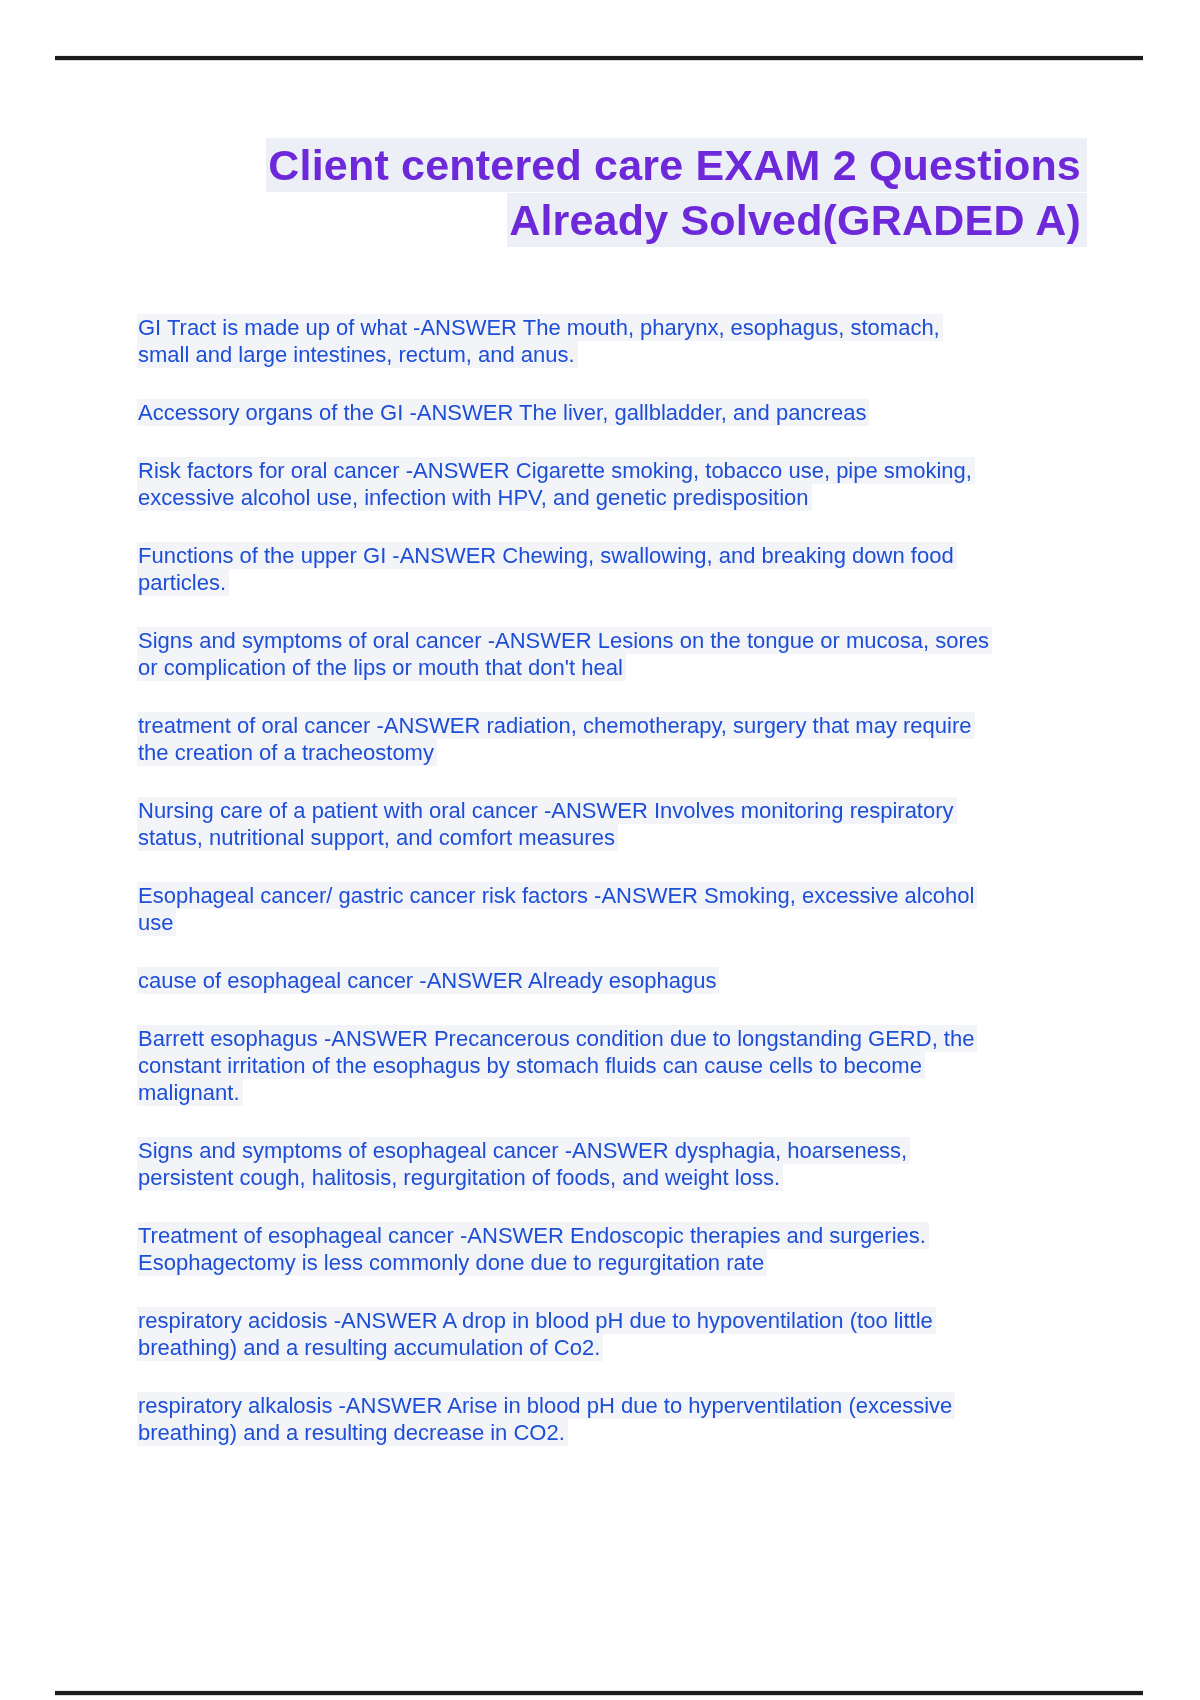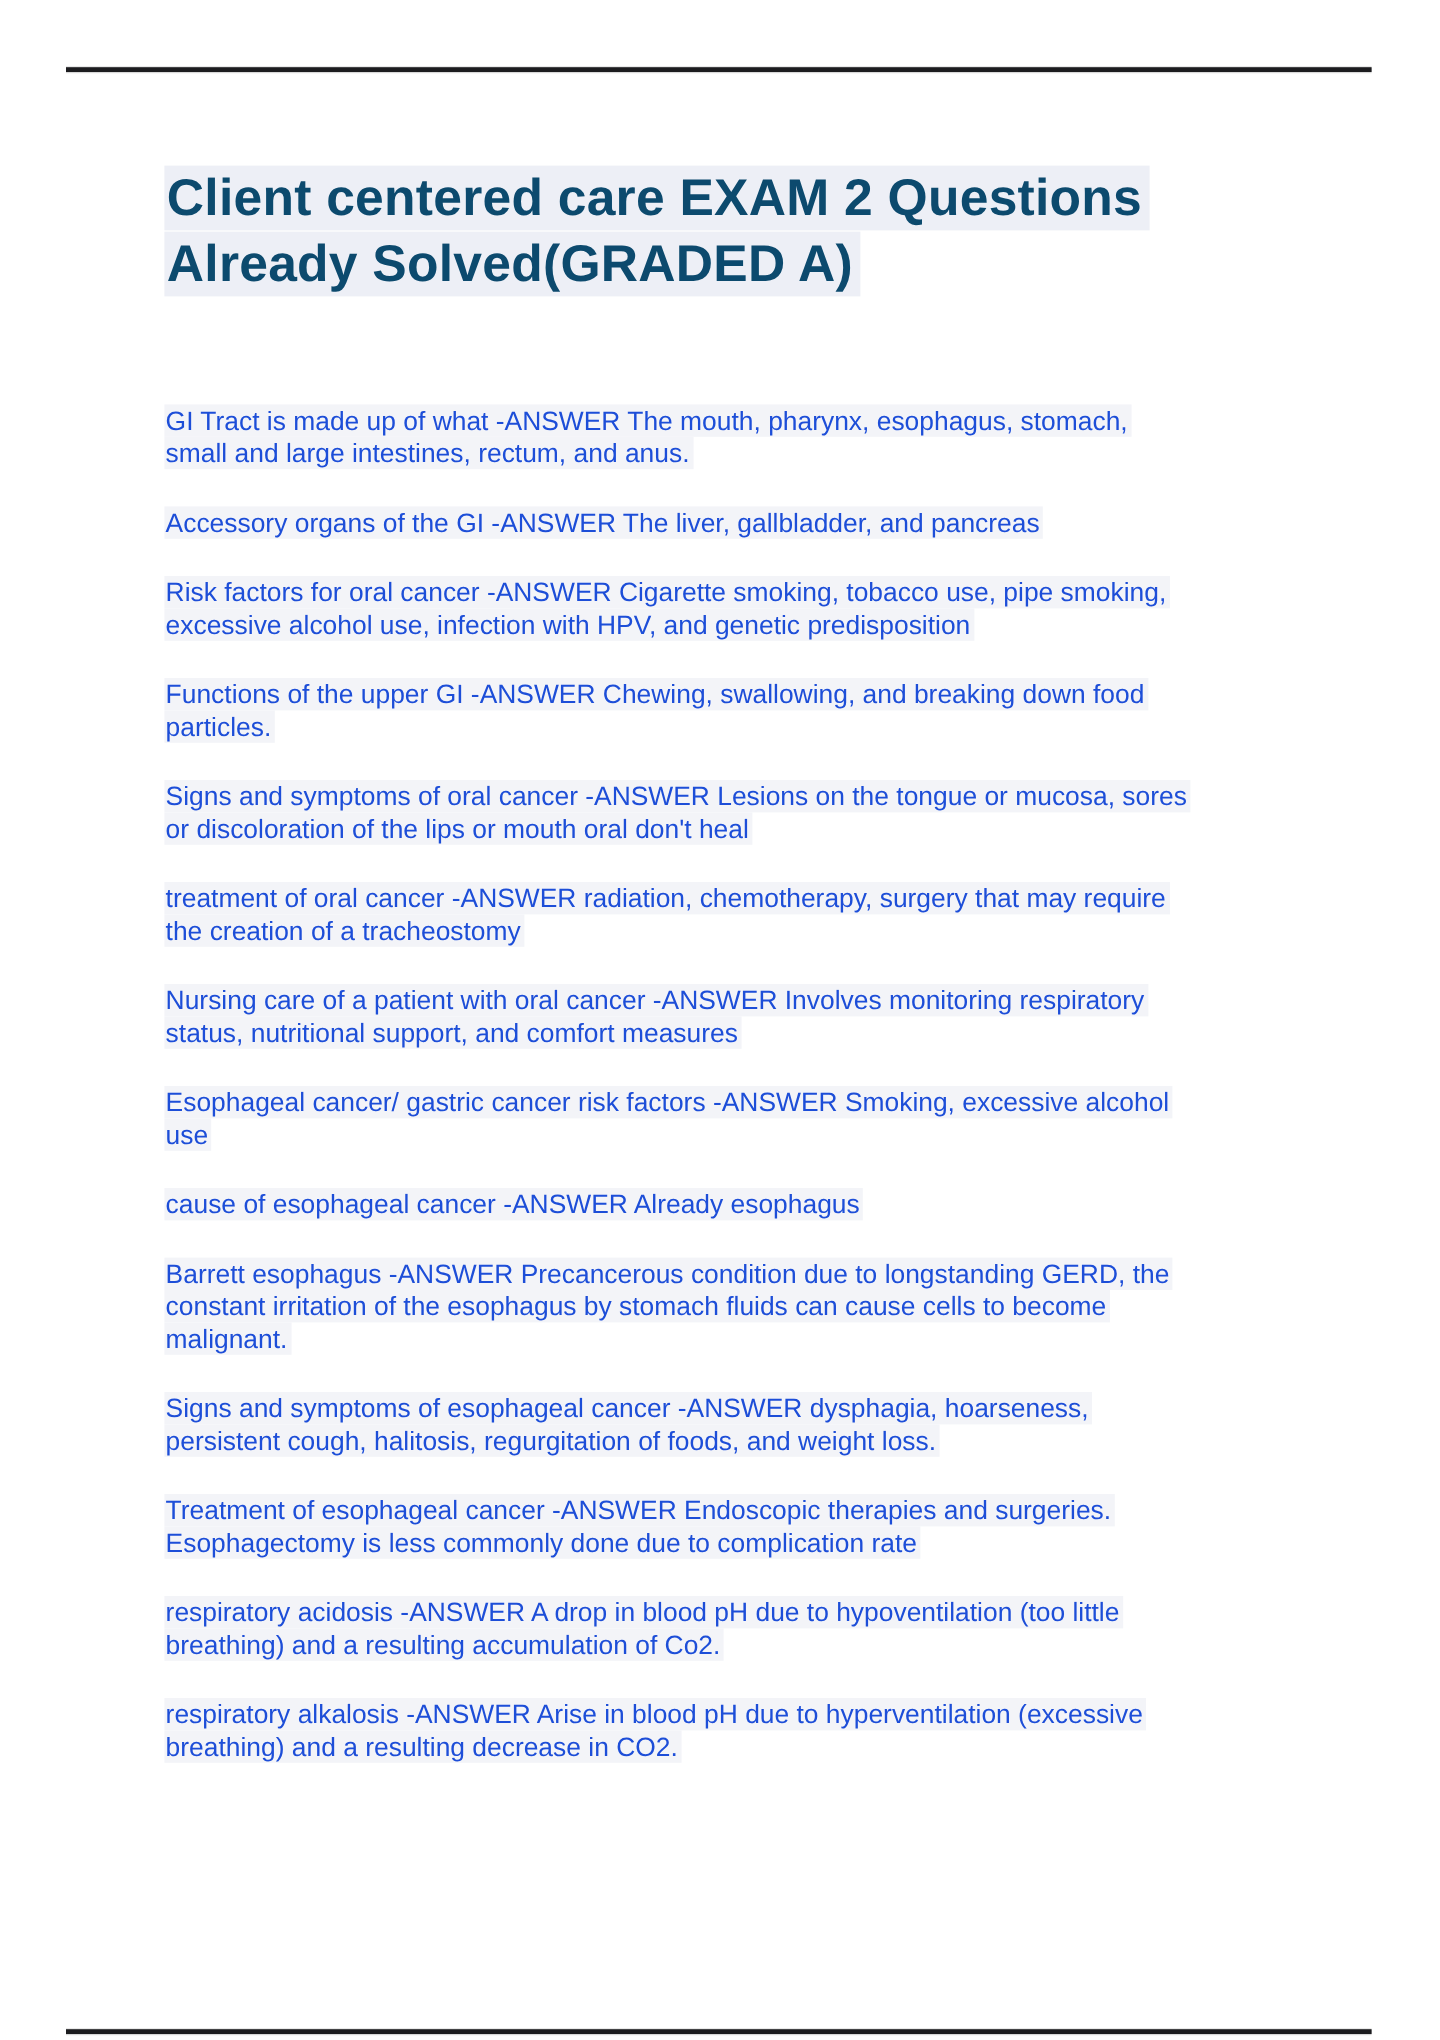--- a/index.html
+++ b/index.html
@@ -26,26 +26,27 @@
   .rule-top { top: 56px; }
   .rule-bottom { top: 1691px; }
 
   .content {
     position: absolute;
     left: 137px;
     top: 138px;
     width: 950px;
   }
   .title {
-    margin: 0 0 89px 0;
+    margin: 0 0 66px 0;
     font-size: 43px;
     font-weight: bold;
     line-height: 55px;
-    color: #0c4a6e;
+    color: #6d28d9;
     letter-spacing: 0.2px;
+    text-align: right;
   }
   .title .hl-title {
     white-space: pre-line;
     background: #edeff6;
     -webkit-box-decoration-break: clone;
     box-decoration-break: clone;
     padding: 3px 6px 3px 2px;
   }
   .para {
     margin: 0 0 31px 0;
@@ -73,35 +74,35 @@
 
     <div>
       <p class="para"><span class="hl">GI Tract is made up of what -ANSWER The mouth, pharynx, esophagus, stomach,
 small and large intestines, rectum, and anus.</span></p>
       <p class="para"><span class="hl">Accessory organs of the GI -ANSWER The liver, gallbladder, and pancreas</span></p>
       <p class="para"><span class="hl">Risk factors for oral cancer -ANSWER Cigarette smoking, tobacco use, pipe smoking,
 excessive alcohol use, infection with HPV, and genetic predisposition</span></p>
       <p class="para"><span class="hl">Functions of the upper GI -ANSWER Chewing, swallowing, and breaking down food
 particles.</span></p>
       <p class="para"><span class="hl">Signs and symptoms of oral cancer -ANSWER Lesions on the tongue or mucosa, sores
-or discoloration of the lips or mouth oral don't heal</span></p>
+or complication of the lips or mouth that don't heal</span></p>
       <p class="para"><span class="hl">treatment of oral cancer -ANSWER radiation, chemotherapy, surgery that may require
 the creation of a tracheostomy</span></p>
       <p class="para"><span class="hl">Nursing care of a patient with oral cancer -ANSWER Involves monitoring respiratory
 status, nutritional support, and comfort measures</span></p>
       <p class="para"><span class="hl">Esophageal cancer/ gastric cancer risk factors -ANSWER Smoking, excessive alcohol
 use</span></p>
       <p class="para"><span class="hl">cause of esophageal cancer -ANSWER Already esophagus</span></p>
       <p class="para"><span class="hl">Barrett esophagus -ANSWER Precancerous condition due to longstanding GERD, the
 constant irritation of the esophagus by stomach fluids can cause cells to become
 malignant.</span></p>
       <p class="para"><span class="hl">Signs and symptoms of esophageal cancer -ANSWER dysphagia, hoarseness,
 persistent cough, halitosis, regurgitation of foods, and weight loss.</span></p>
       <p class="para"><span class="hl">Treatment of esophageal cancer -ANSWER Endoscopic therapies and surgeries.
-Esophagectomy is less commonly done due to complication rate</span></p>
+Esophagectomy is less commonly done due to regurgitation rate</span></p>
       <p class="para"><span class="hl">respiratory acidosis -ANSWER A drop in blood pH due to hypoventilation (too little
 breathing) and a resulting accumulation of Co2.</span></p>
       <p class="para"><span class="hl">respiratory alkalosis -ANSWER Arise in blood pH due to hyperventilation (excessive
 breathing) and a resulting decrease in CO2.</span></p>
     </div>
   </div>
 
   <div class="rule rule-bottom"></div>
 </div>
 

